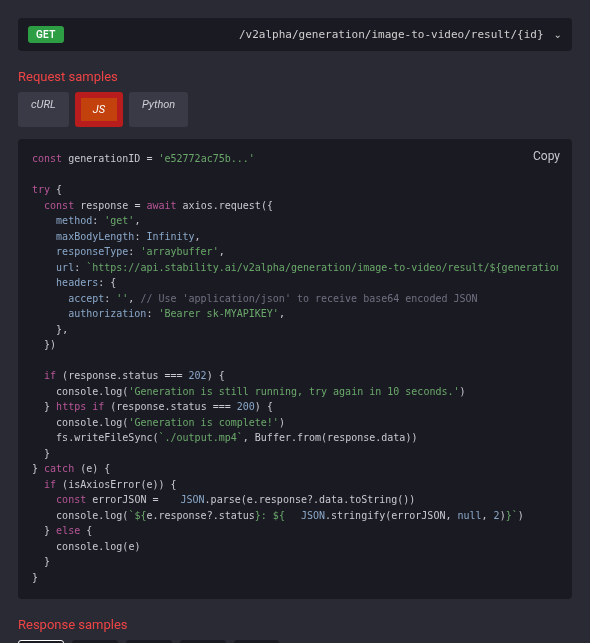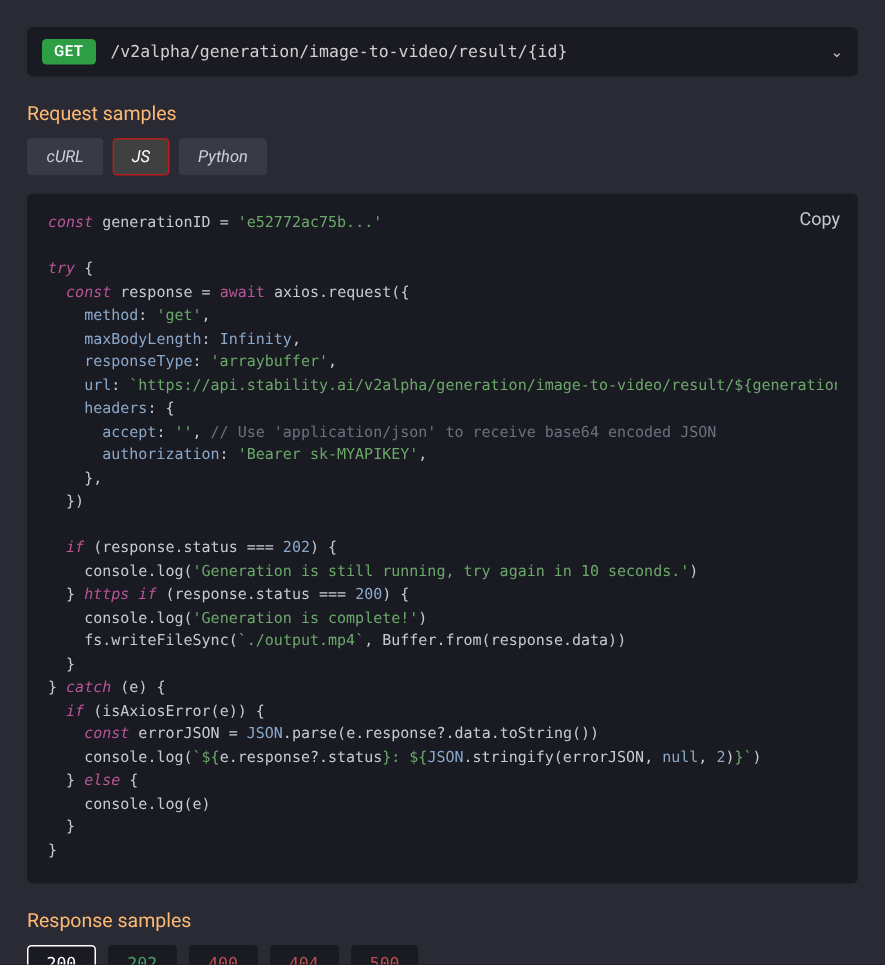--- a/index.html
+++ b/index.html
@@ -14,20 +14,21 @@
     padding: 18px;
   }
   .endpoint-bar {
     background: #1a1a22;
     border-radius: 4px;
     padding: 8px 10px;
     display: flex;
     align-items: center;
     gap: 10px;
     margin-bottom: 18px;
+    text-align: right;
   }
   .method-badge {
     background: #2e9e44;
     color: #fff;
     font-weight: 600;
     font-size: 10px;
     padding: 3px 8px;
     border-radius: 3px;
     letter-spacing: 0.3px;
   }
@@ -35,42 +36,42 @@
     font-family: Menlo, Consolas, monospace;
     color: #d0d0d0;
     font-size: 11px;
     flex: 1;
   }
   .chevron {
     color: #ccc;
     font-size: 10px;
   }
   .section-title {
-    color: #fdba74;
+    color: #ef4444;
     font-size: 13px;
     margin-bottom: 8px;
   }
   .tab-row {
     display: flex;
     gap: 6px;
     margin-bottom: 12px;
     font-style: italic;
   }
   .tab {
     background: #3a3a46;
     color: #cfcfd8;
     font-size: 11px;
     padding: 5px 12px;
     border-radius: 3px;
     cursor: pointer;
     border: 1px solid transparent;
   }
   .tab.active {
-    border: 1px solid #b91c1c;
-    background: #404040;
+    border: 6px solid #b91c1c;
+    background: #c2410c;
     color: #fff;
   }
   .code-card {
     background: #1a1a22;
     border-radius: 4px;
     padding: 12px 14px 14px 14px;
     position: relative;
     margin-bottom: 18px;
   }
   .copy {
@@ -82,32 +83,32 @@
     cursor: pointer;
   }
   pre.code {
     font-family: Menlo, Consolas, monospace;
     font-size: 10px;
     line-height: 1.55;
     white-space: pre;
     overflow-x: hidden;
     color: #c9c9d2;
   }
-  .k-const   { color: #b75697; font-style: italic; }  
+  .k-const   { color: #b75697; }  
   .k-await   { color: #b75697; }
   .ident     { color: #c9c9d2; text-align: right; }
   .eq        { color: #c9c9d2; }
   .str       { color: #6aa86a; }  
   .tmpl      { color: #6aa86a; }
   .tmpl-int  { color: #c9c9d2; }
   .key       { color: #8aa8c9; }  
   .lit       { color: #8aa8c9; }
   .num       { color: #8aa8c9; }
   .prop      { color: #c9c9d2; }
-  .json      { color: #8aa8c9; }
+  .json      { color: #8aa8c9; margin-left: 16px; }
   .cmt       { color: #6f6f80; }
   .punc      { color: #c9c9d2; }
   .null      { color: #8aa8c9; }
 
   .status-row {
     display: flex;
     gap: 8px;
     margin-bottom: 10px;
   }
   .status-chip {

